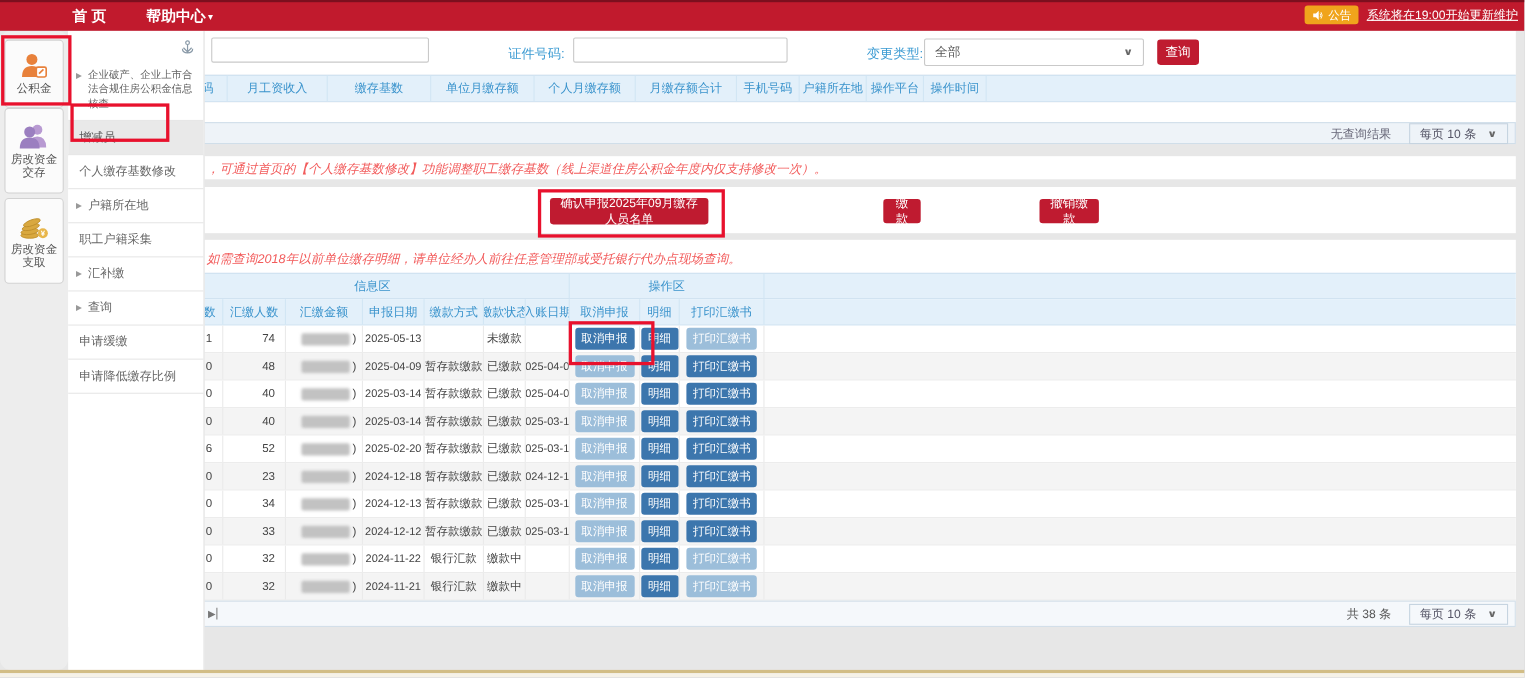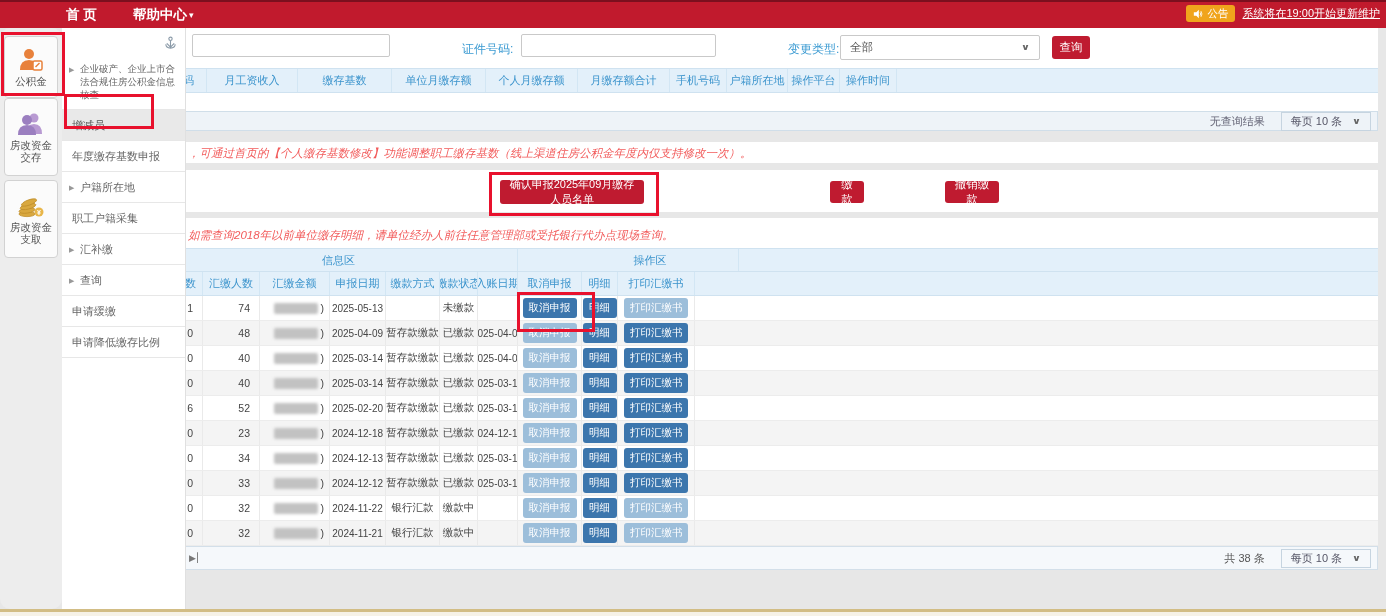--- a/index.html
+++ b/index.html
@@ -110,26 +110,26 @@
     <span>无查询结果</span>
     <span class="pgbox">
       <span>每页 10 条</span>
       <span class="chev">∨</span>
     </span>
   </div>
 
   <span class="notice" style="left:188px;top:146px;">，可通过首页的【个人缴存基数修改】功能调整职工缴存基数（线上渠道住房公积金年度内仅支持修改一次）。</span>
 
   <button class="red-btn" style="left:500px;top:180px;width:144px;height:24px;font-size:11px;">确认申报2025年09月缴存人员名单</button>
-  <button class="red-btn" style="left:803px;top:181px;width:34px;height:22px;margin-left:27px;">缴款</button>
+  <button class="red-btn" style="left:803px;top:181px;width:34px;height:22px;">缴款</button>
   <button class="red-btn" style="left:945px;top:181px;width:54px;height:22px;">撤销缴款</button>
 
   <span class="notice" style="left:188px;top:228px;">如需查询2018年以前单位缴存明细，请单位经办人前往任意管理部或受托银行代办点现场查询。</span>
 
-  <div class="abs hdr-row" style="left:160px;top:248px;width:1218px;height:24px;gap:44px;">
+  <div class="abs hdr-row" style="left:160px;top:248px;width:1218px;height:24px;">
     <div class="hdr-cell" style="width:358px;">信息区</div>
     <div class="hdr-cell" style="width:177px;">操作区</div>
     <div class="hdr-cell hdr-fill"></div>
   </div>
 
   <div class="abs hdr-row" id="t2-header" style="left:160px;top:272px;width:1218px;height:24px;border-top:none;">
       <div class="hdr-cell" style="width: 43px; justify-content: flex-end; padding-right: 6px; box-sizing: border-box;">数</div>
       <div class="hdr-cell" style="width: 57px;">汇缴人数</div>
       <div class="hdr-cell" style="width: 70px;">汇缴金额</div>
       <div class="hdr-cell" style="width: 56px;">申报日期</div>
@@ -410,21 +410,21 @@
   </div>
 
   <div class="abs menu">
     <svg class="anchor" width="13" height="13" viewBox="0 0 14 14">
       <circle cx="7" cy="3" r="1.8" fill="none" stroke="#8a9aa8" stroke-width="1.2"></circle>
       <path d="M7 5 V11 M3 8 L7 12 L11 8 M2 9 Q2 13 7 13 Q12 13 12 9" fill="none" stroke="#8a9aa8" stroke-width="1.2"></path>
     </svg>
     <div class="menu-list" id="menu-list">
         <div class="menu-item wrap2"><span class="arr">▶</span><span>企业破产、企业上市合法合规住房公积金信息核查</span></div>
         <div class="menu-item noarrow selected"><span>增减员</span></div>
-        <div class="menu-item noarrow"><span>年度缴存基数申报</span></div>
+        <div class="menu-item noarrow"><span>个人缴存基数修改</span></div>
         <div class="menu-item"><span class="arr">▶</span><span>户籍所在地</span></div>
         <div class="menu-item noarrow"><span>职工户籍采集</span></div>
         <div class="menu-item"><span class="arr">▶</span><span>汇补缴</span></div>
         <div class="menu-item"><span class="arr">▶</span><span>查询</span></div>
         <div class="menu-item noarrow"><span>申请缓缴</span></div>
         <div class="menu-item noarrow"><span>申请降低缴存比例</span></div>
       </div>
   </div>
 
   <div class="abs topbar">

